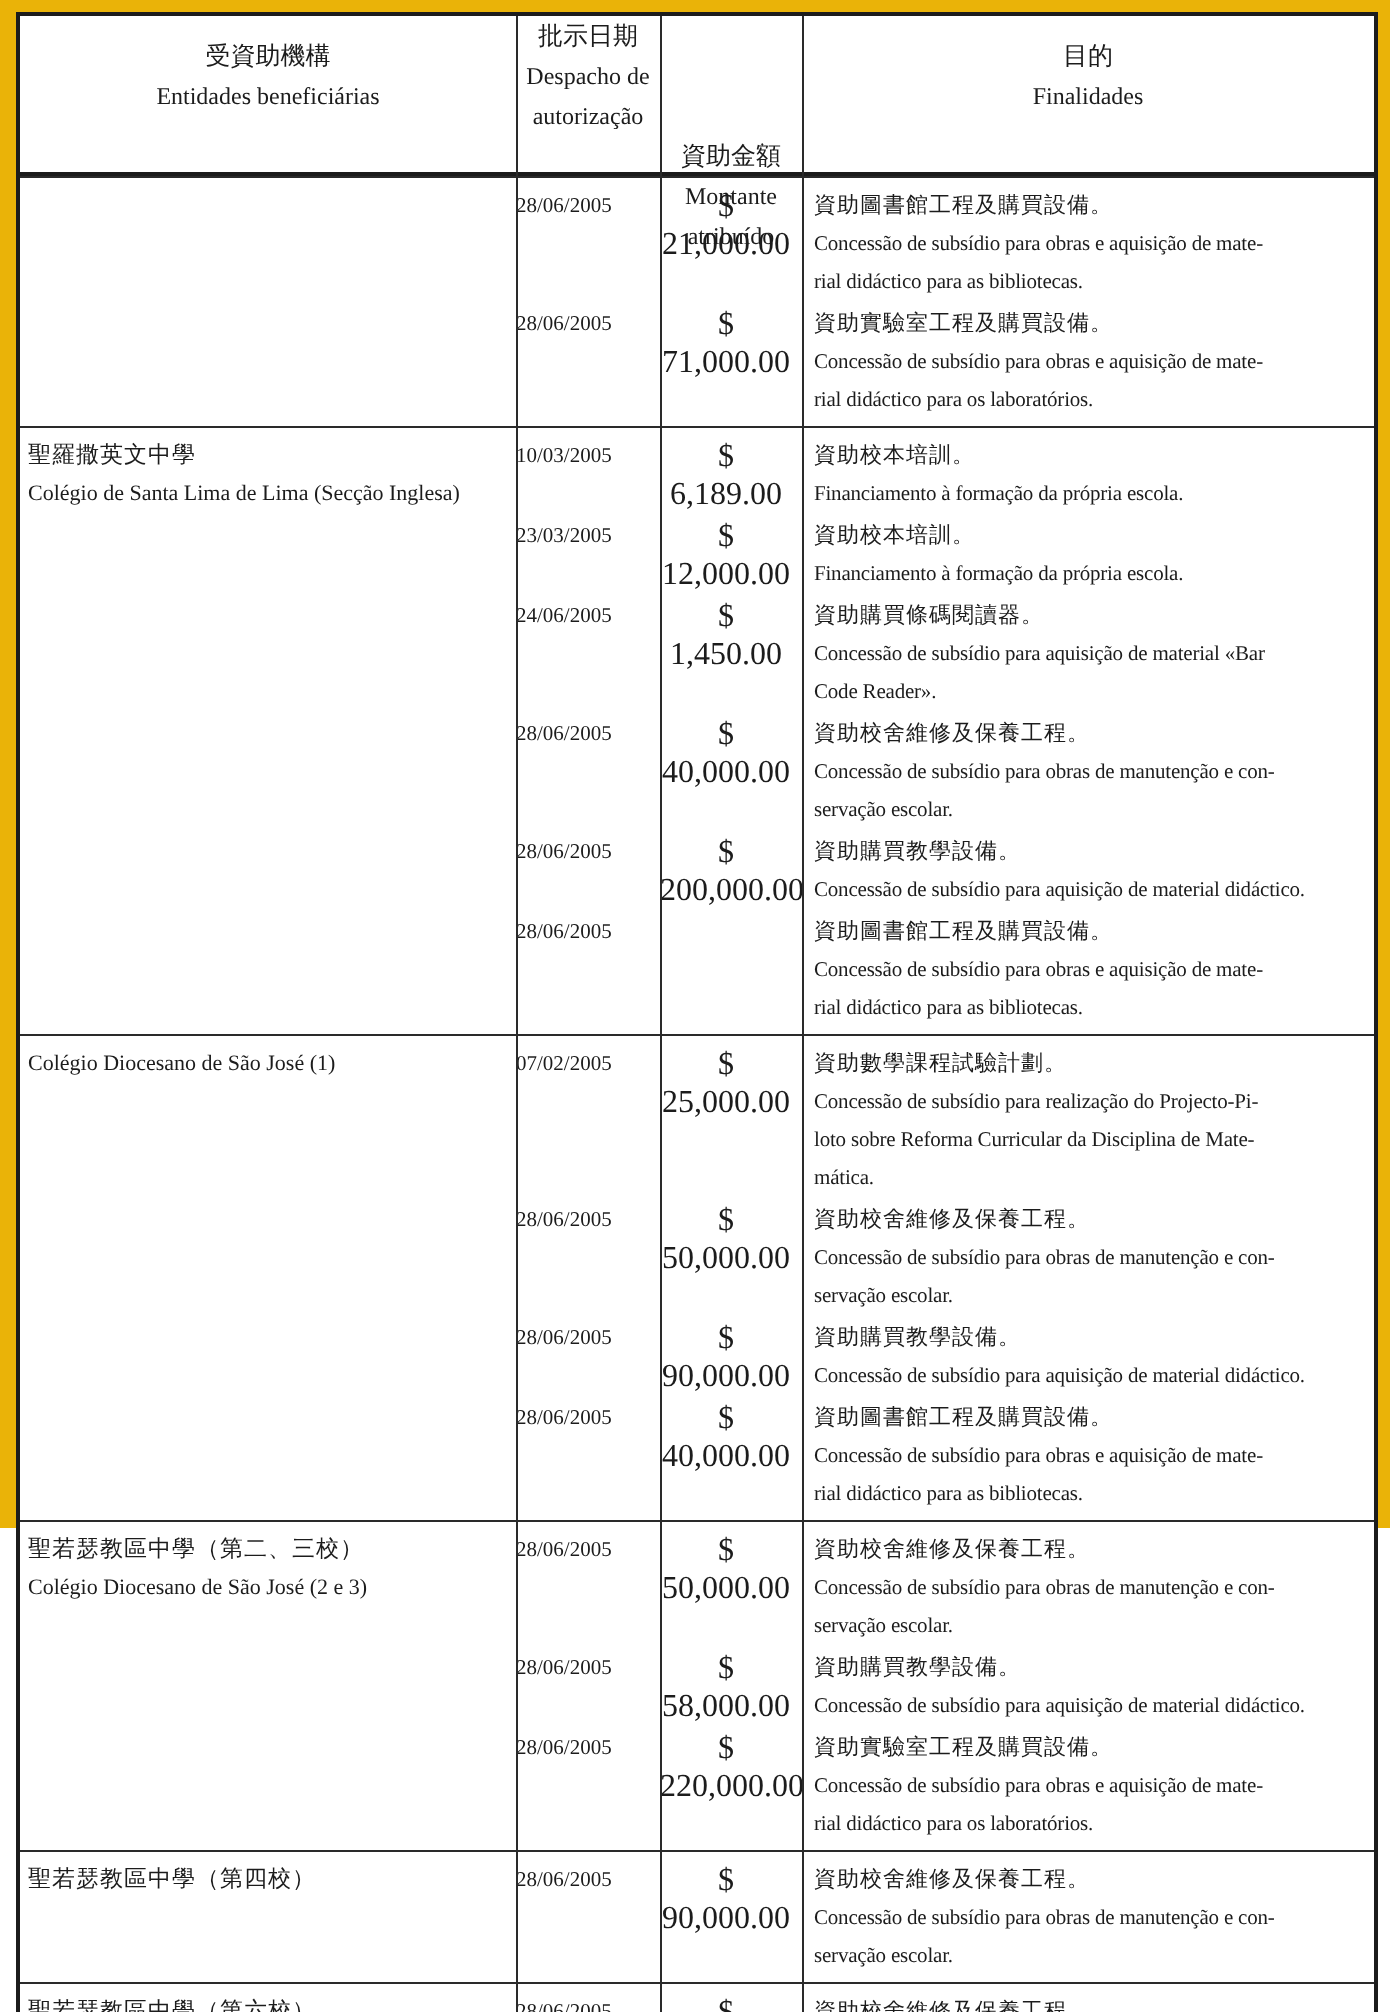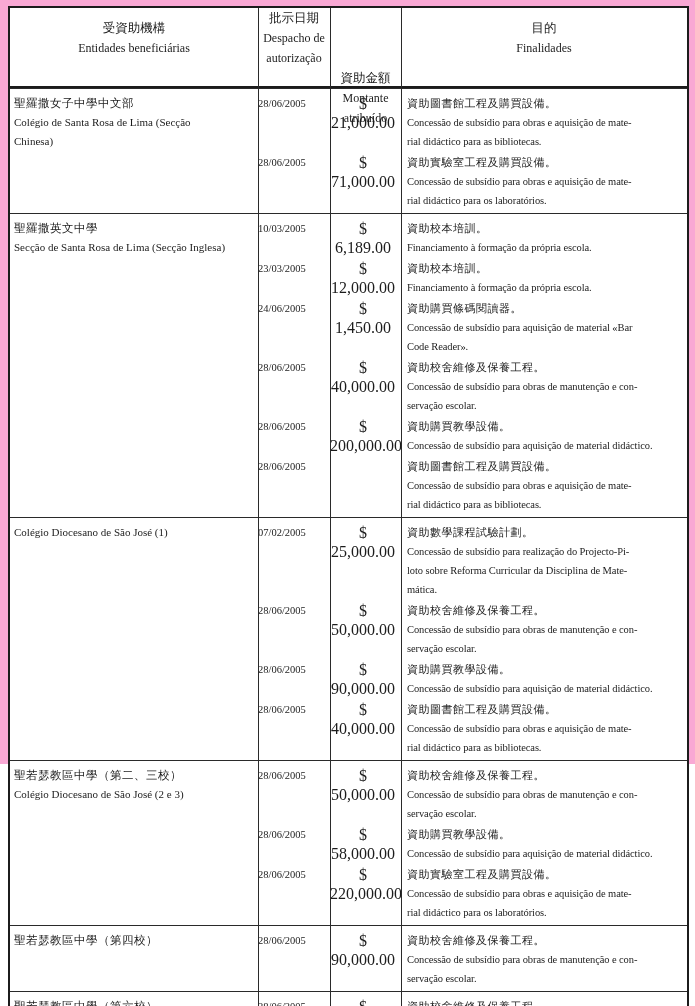--- a/index.html
+++ b/index.html
@@ -2,21 +2,21 @@
 <html><head>
 <meta charset="utf-8">
 <style>
   * { margin: 0; padding: 0; box-sizing: border-box; }
   html, body { background: #ffffff; }
   body {
     width: 695px; height: 1006px;
     font-family: "Liberation Serif", "DejaVu Serif", serif;
     color: #1c1c1c;
   }
-  .page { position: relative; width: 695px; height: 764px; background: #f9a8d4; }
+  .page { position: relative; width: 695px; height: 764px; background: #eab308; }
 
   .tbl {
     position: absolute; left: 8px; top: 6px; width: 681px;
     border: 2px solid #1c1c1c;
     background: #fff;
   }
 
   
   .vline { position: absolute; top: 0; bottom: 0; width: 1px; background: #2a2a2a; z-index: 2; }
   .vline.v1 { left: 248px; }
@@ -78,45 +78,40 @@
         <div class="hpt">Finalidades</div>
       </div>
       <div class="hcell" style="grid-column:3">
         <div class="hzh">資助金額</div>
         <div class="hpt">Montante
 atribuído</div>
       </div>
     </div>
 
     <div class="grid row">
-      <div class="ecell" style="grid-row:1/span 2">
-        <div class="ezh">聖羅撒女子中學中文部</div>
-        <div class="ept">Colégio de Santa Rosa de Lima (Secção
-Chinesa)</div>
-      </div>
       <div class="dcell">28/06/2005</div>
       <div class="acell">$ 21,000.00</div>
       <div class="pcell">
         <div class="zh">資助圖書館工程及購買設備。</div>
         <div class="pt">Concessão de subsídio para obras e aquisição de mate-
 rial didáctico para as bibliotecas.</div>
       </div>
       <div class="dcell">28/06/2005</div>
       <div class="acell">$ 71,000.00</div>
       <div class="pcell">
         <div class="zh">資助實驗室工程及購買設備。</div>
         <div class="pt">Concessão de subsídio para obras e aquisição de mate-
 rial didáctico para os laboratórios.</div>
       </div>
     </div>
 
     <div class="grid row">
       <div class="ecell" style="grid-row:1/span 6">
         <div class="ezh">聖羅撒英文中學</div>
-        <div class="ept">Secção de Santa Rosa de Lima (Secção Inglesa)</div>
+        <div class="ept">Colégio de Santa Lima de Lima (Secção Inglesa)</div>
       </div>
       <div class="dcell">10/03/2005</div>
       <div class="acell">$ 6,189.00</div>
       <div class="pcell">
         <div class="zh">資助校本培訓。</div>
         <div class="pt">Financiamento à formação da própria escola.</div>
       </div>
       <div class="dcell">23/03/2005</div>
       <div class="acell">$ 12,000.00</div>
       <div class="pcell">

